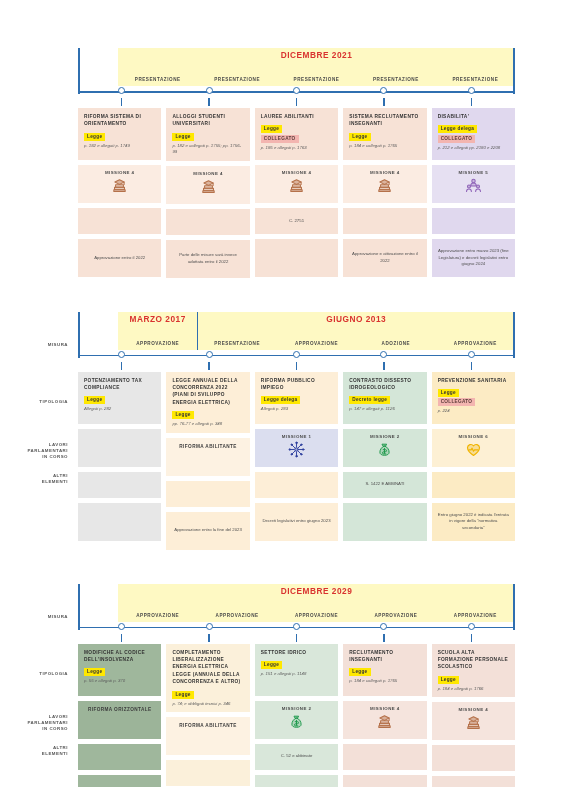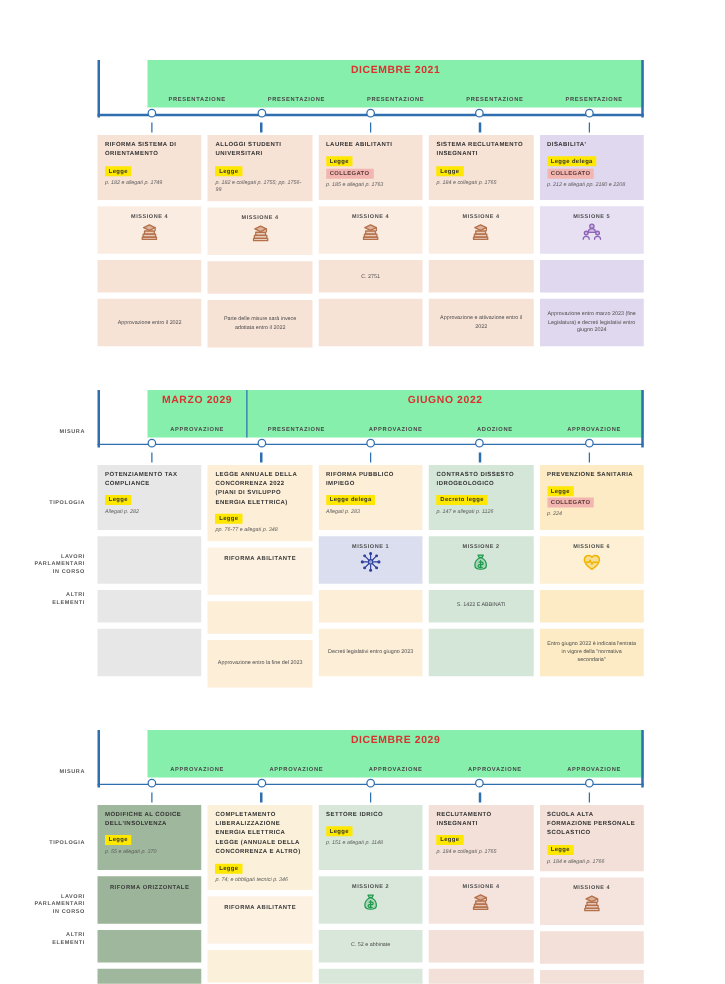--- a/index.html
+++ b/index.html
@@ -9,21 +9,21 @@
     font-family:"Liberation Sans", sans-serif;
     color:#3a3a3a;
     overflow:hidden;
   }
   .page { padding:48px 0 0 0; }
 
   .block { position:relative; margin:0 0 34px 0; padding-left:78px; padding-right:65px; }
 
   
   .hdr-wrap { position:relative; }
-  .hdr-band { display:flex; background:#86efac; height:38px; position:relative;margin-left:40px; }
+  .hdr-band { display:flex; background:#fef9c3; height:38px; position:relative;margin-left:40px; }
   .hdr-seg { display:flex; flex-direction:column; align-items:center; justify-content:flex-end;
              position:relative; padding-bottom:4px; }
   .hdr-seg.sep::before { content:""; position:absolute; left:0; top:0; bottom:0; width:1px; background:#2f6fb0; }
   .period-row { position:absolute; top:2px; left:0; right:0; height:15px; pointer-events:none; }
   .period { position:absolute; top:0; text-align:center; color:#d9322f; font-size:8.3px;
             font-weight:bold; letter-spacing:.5px; }
   .milestone { font-size:4.6px; letter-spacing:.55px; font-weight:bold; color:#4a4a4a; white-space:nowrap; }
 
   .axis { position:relative; height:14px; }
   .axis-line { position:absolute; left:0; right:-0px; top:5px; height:1.6px; background:#2f6fb0; }
@@ -325,22 +325,22 @@
           <div class="hdr-seg " style="flex:1">
       <div class="milestone">APPROVAZIONE</div>
           </div>
           <div class="hdr-seg " style="flex:1">
       <div class="milestone">ADOZIONE</div>
           </div>
           <div class="hdr-seg " style="flex:1">
       <div class="milestone">APPROVAZIONE</div>
           </div>
         <div class="period-row">
-            <div class="period" style="left:0%;width:20%">MARZO 2029</div>
-            <div class="period" style="left:20%;width:80%">GIUGNO 2022</div>
+            <div class="period" style="left:0%;width:20%">MARZO 2017</div>
+            <div class="period" style="left:20%;width:80%">GIUGNO 2013</div>
           </div>
       </div>
       <div class="axis">
         <div class="axis-line"></div>
         <div class="axis-cap"></div>
         <div class="axis-cap right"></div>
         <div class="dots">
             <div class="dot-cell" style="flex:1">
               <div class="dot"></div>
             </div>

